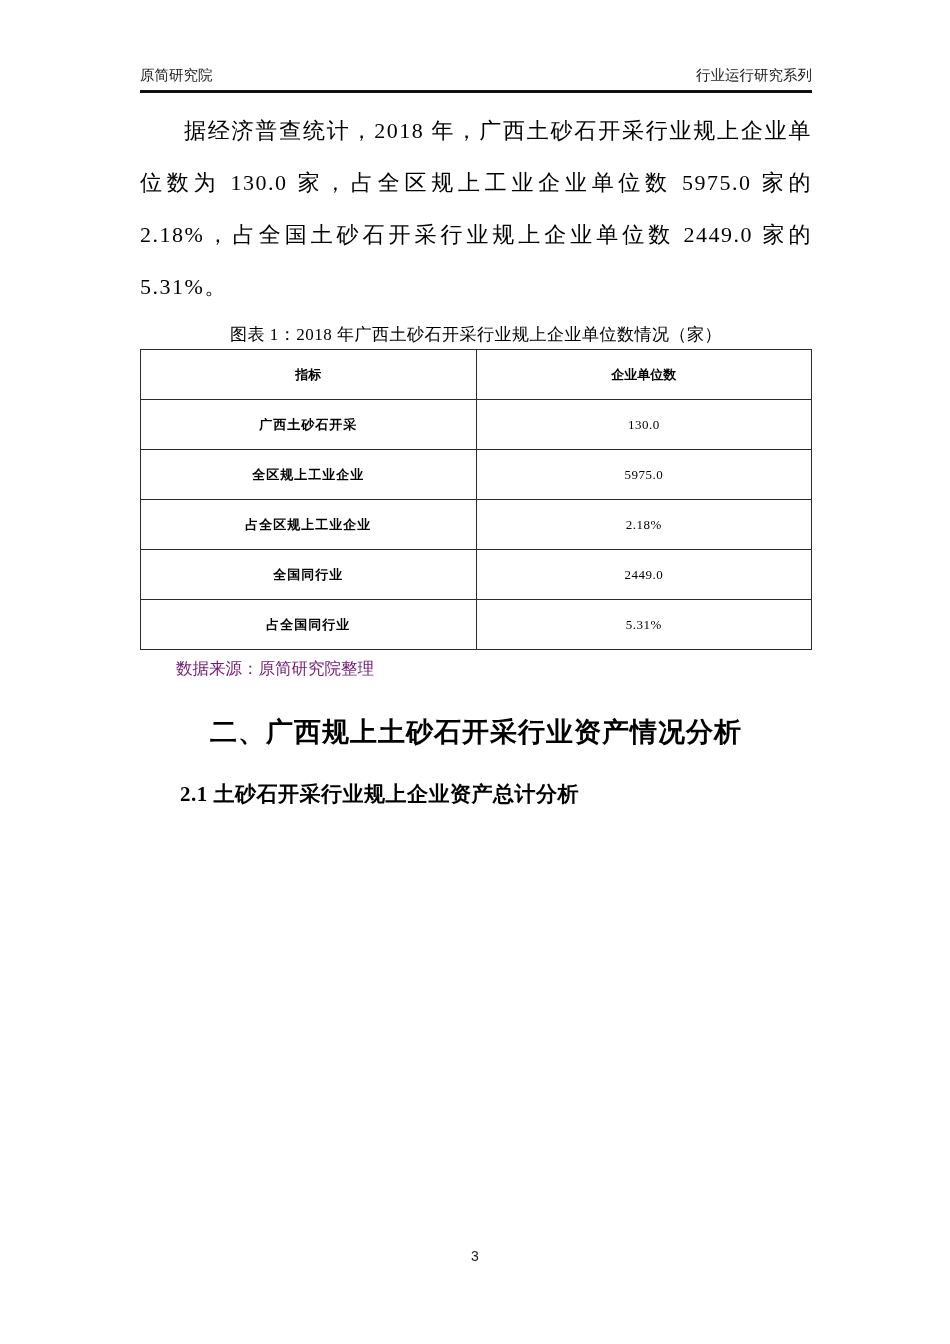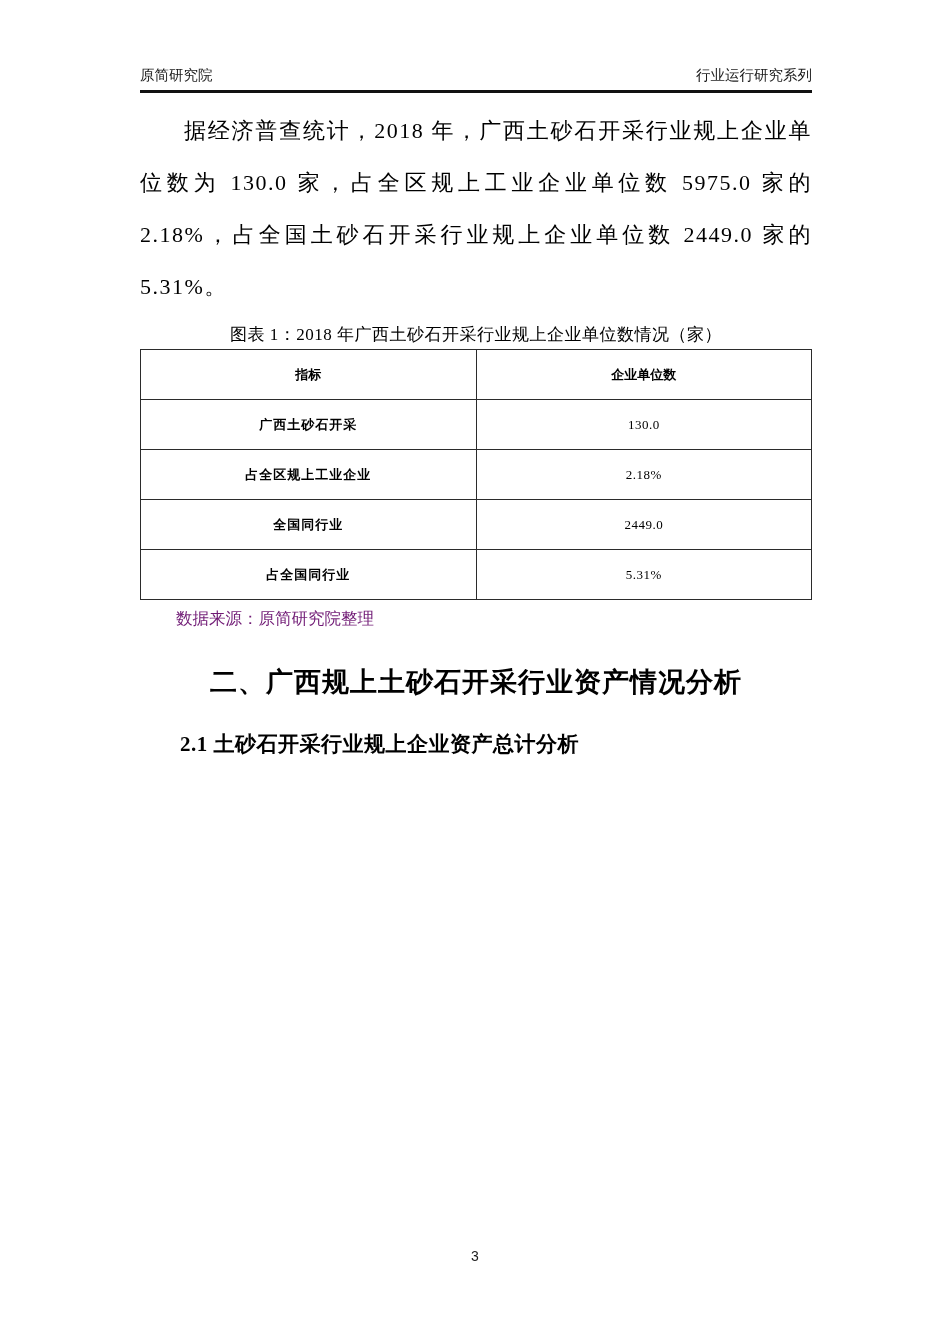--- a/index.html
+++ b/index.html
@@ -127,20 +127,24 @@
           <th>指标</th>
           <th>企业单位数</th>
         </tr>
       </thead>
       <tbody id="table-body">
           <tr>
             <td class="metric">广西土砂石开采</td>
             <td class="value">130.0</td>
           </tr>
           <tr>
+            <td class="metric">全区规上工业企业</td>
+            <td class="value">5975.0</td>
+          </tr>
+          <tr>
             <td class="metric">占全区规上工业企业</td>
             <td class="value">2.18%</td>
           </tr>
           <tr>
             <td class="metric">全国同行业</td>
             <td class="value">2449.0</td>
           </tr>
           <tr>
             <td class="metric">占全国同行业</td>
             <td class="value">5.31%</td>

